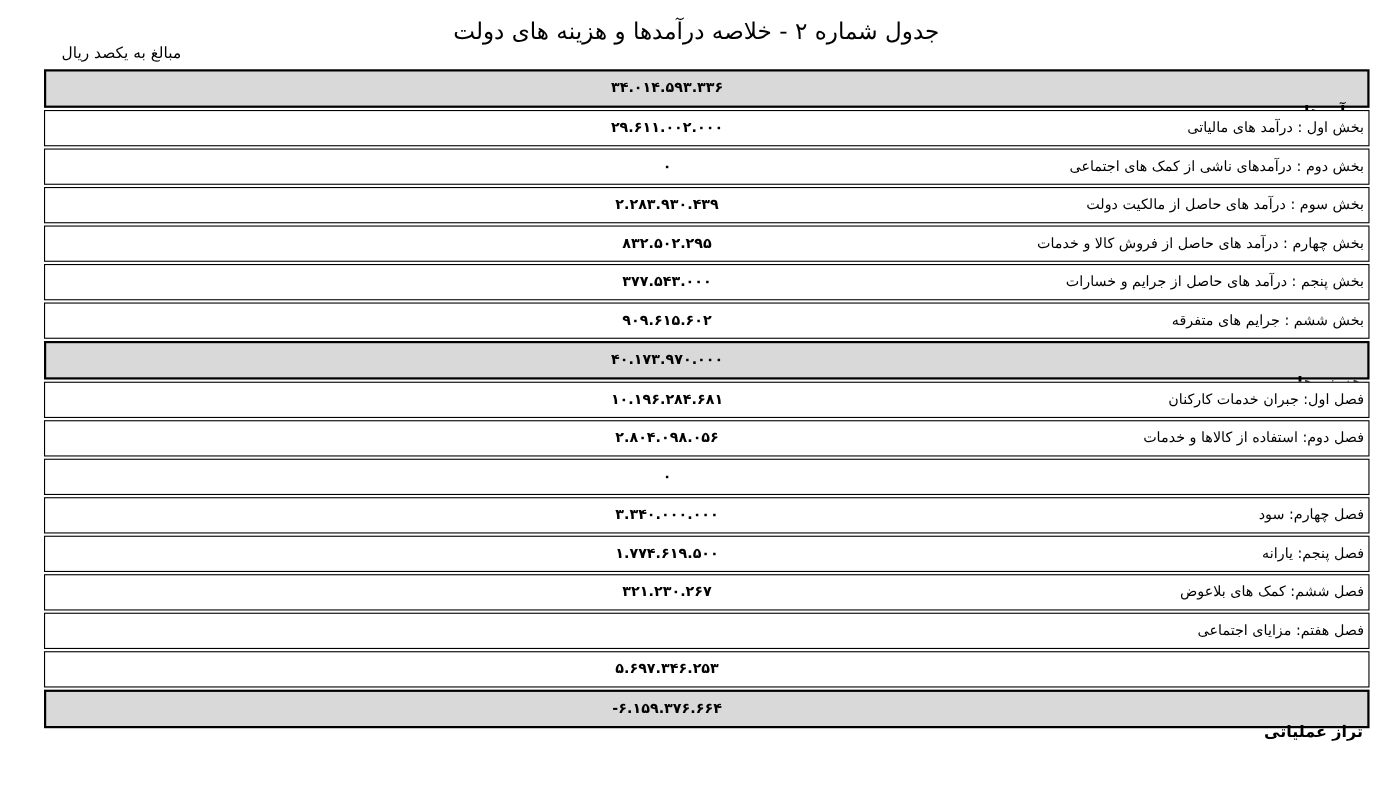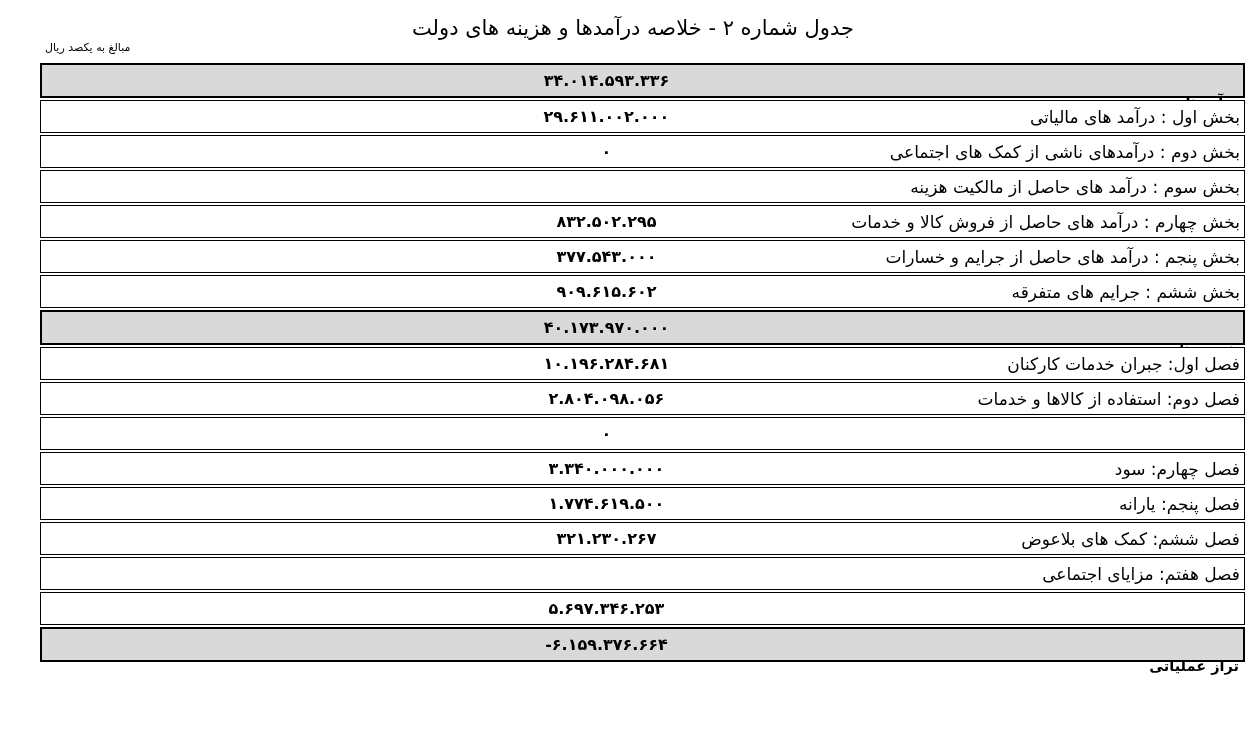--- a/index.html
+++ b/index.html
@@ -18,56 +18,56 @@
     position:relative;
     overflow:hidden;
   }
   .report-title{
     position:absolute;top:10px;left:0;width:100%;
     text-align:center;
     font-size:21px;font-weight:normal;
     margin:6px;
   }
   .unit-note{
-    position:absolute;top:41px;left:45px;
-    font-size:11px;
+    position:absolute;top:41px;left:56px;
+    font-size:14px;
     direction:rtl;
   }
   .summary-table{
     position:absolute;top:63px;left:40px;width:1205px;
   }
   .row{
     position:relative;
     height:33px;
     border:1px solid var(--border-color);
     margin-bottom:2px;
     background:#ffffff;
   }
   .row.section{
     background:var(--section-bg);
     border-width:2px;
     height:35px;
   }
   .row-label{
     position:absolute;right:2px;top:0;bottom:0;
     display:flex;align-items:center;
-    font-size:17px;
+    font-size:13px;
     white-space:nowrap;
     padding-right:2px;
   }
   .row.section .row-label{
     font-weight:bold;
     font-size:14.5px;
     margin-top:37px;
   }
   .row-value{
     position:absolute;left:0;top:0;bottom:0;width:94%;
     display:flex;align-items:center;justify-content:center;
     font-weight:bold;
-    font-size:16px;
+    font-size:13px;
     direction:ltr;
     unicode-bidi:isolate;
   }
 </style>
 </head>
 <body>
 
 <h1 class="report-title">جدول شماره ۲ - خلاصه درآمدها و هزینه های دولت</h1>
 
 <div class="unit-note">مبالغ به یکصد ریال</div>
@@ -79,21 +79,22 @@
   </div>
     <div class="row item">
     <span class="row-label">بخش اول : درآمد های مالیاتی</span>
     <span class="row-value">۲۹.۶۱۱.۰۰۲.۰۰۰</span>
   </div>
     <div class="row item">
     <span class="row-label">بخش دوم : درآمدهای ناشی از کمک های اجتماعی</span>
     <span class="row-value">۰</span>
   </div>
     <div class="row item">
-    <span class="row-label">بخش سوم : درآمد های حاصل از مالکیت هزینه</span>
+    <span class="row-label">بخش سوم : درآمد های حاصل از مالکیت دولت</span>
+    <span class="row-value">۲.۲۸۳.۹۳۰.۴۳۹</span>
   </div>
     <div class="row item">
     <span class="row-label">بخش چهارم : درآمد های حاصل از فروش کالا و خدمات</span>
     <span class="row-value">۸۳۲.۵۰۲.۲۹۵</span>
   </div>
     <div class="row item">
     <span class="row-label">بخش پنجم : درآمد های حاصل از جرایم و خسارات</span>
     <span class="row-value">۳۷۷.۵۴۳.۰۰۰</span>
   </div>
     <div class="row item">

